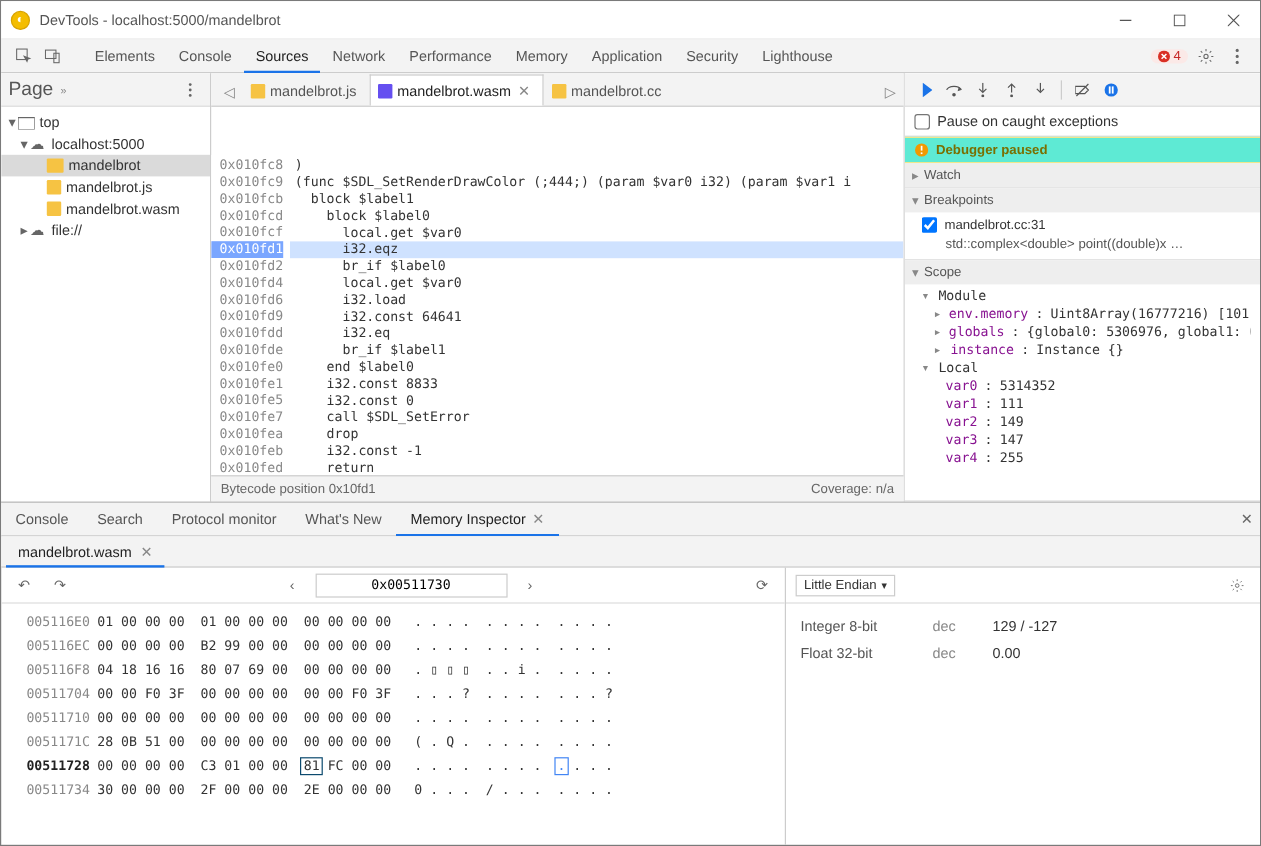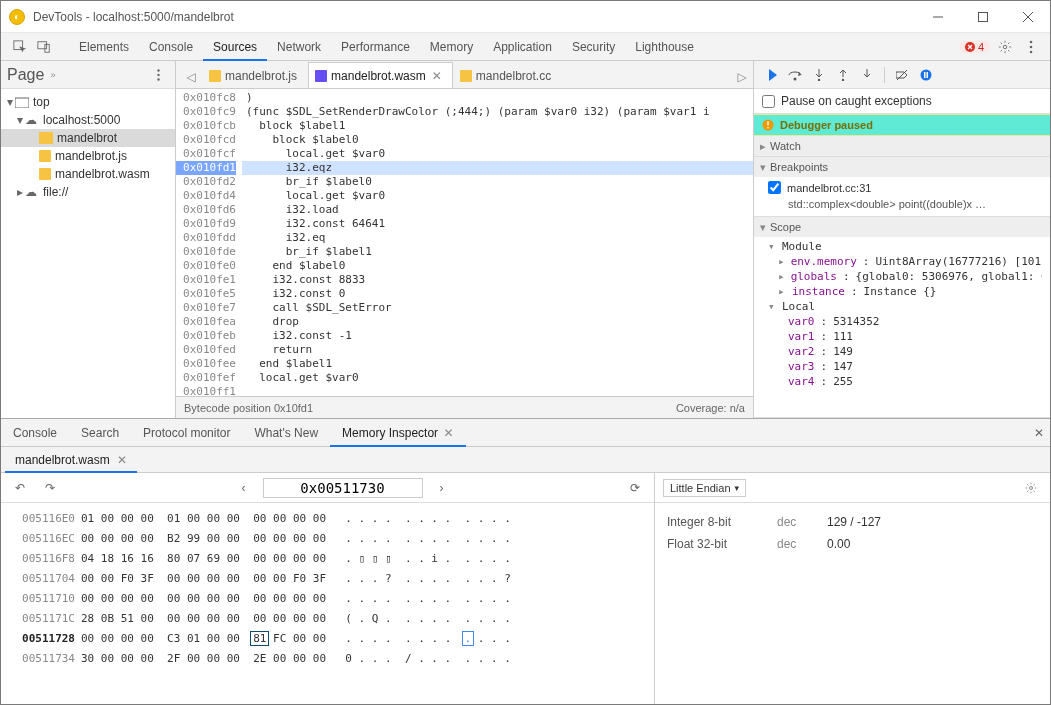--- a/index.html
+++ b/index.html
@@ -41,21 +41,21 @@
   .editor { flex: 1; display: flex; flex-direction: column; min-width: 0; border-right: 1px solid #ccc; }
   .etabs { height: 28px; display: flex; align-items: flex-end; background: #f3f3f3; border-bottom: 1px solid #ccc; padding-left: 4px; gap: 0; }
   .etabs .navbtn { width: 22px; height: 22px; display: flex; align-items: center; justify-content: center; color: #888; }
   .etab { height: 26px; padding: 0 10px 0 22px; display: flex; align-items: center; gap: 6px; font-size: 12px; color: #555; position: relative; cursor: pointer; border: 1px solid transparent; border-bottom: none; }
   .etab.active { background: #fff; border-color: #ccc; color: #222; }
   .etab .close { color: #888; font-size: 12px; }
   .etab::before { content: ""; position: absolute; left: 6px; width: 12px; height: 12px; background: #f6c343; border-radius: 1px; }
   .etab.js::before { background: #f6c343; }
   .etab.wasm::before { background: #654ff0; }
   .etabs .spacer { flex: 1; }
-  .code-wrap { flex: 1; display: flex; min-height: 0; overflow: hidden; position: relative; }
+  .code-wrap { flex: 1; display: flex; min-height: 0; overflow: hidden; position: relative; margin-top: 40px; }
   .gutter { width: 66px; background: #fff; color: #888; font-family: Menlo, Consolas, monospace; font-size: 11px; text-align: right; padding: 2px 6px 2px 0; line-height: 14px; }
   .gutter div { height: 14px; }
   .code { flex: 1; font-family: Menlo, Consolas, monospace; font-size: 11px; line-height: 14px; padding: 2px 0; white-space: pre; overflow: auto; }
   .code .line { height: 14px; padding-left: 4px; }
   .code .hl { background: #cfe2ff; }
   .statusbar { height: 22px; display: flex; align-items: center; padding: 0 8px; border-top: 1px solid #ccc; background: #f3f3f3; color: #666; font-size: 11px; }
   .statusbar .spacer { flex: 1; }
 
   
   .debug { width: 296px; display: flex; flex-direction: column; background: #fff; overflow: hidden; }
@@ -80,21 +80,21 @@
   .drawer-tabs { height: 28px; display: flex; align-items: center; background: #f3f3f3; border-bottom: 1px solid #ccc; }
   .drawer-tabs .tab { padding: 0 12px; height: 28px; line-height: 28px; color: #555; cursor: pointer; }
   .drawer-tabs .tab.active { color: #222; box-shadow: inset 0 -2px 0 #1a73e8; }
   .drawer-tabs .spacer { flex: 1; }
   .drawer-subtabs { height: 26px; display: flex; align-items: center; background: #f3f3f3; border-bottom: 1px solid #ccc; padding-left: 4px; }
   .drawer-subtabs .stab { padding: 0 10px; height: 26px; line-height: 26px; color: #555; cursor: pointer; border-bottom: 2px solid transparent; }
   .drawer-subtabs .stab.active { color: #222; border-bottom-color: #1a73e8; text-align: right; }
   .mem-row { flex: 1; display: flex; min-height: 0; }
   .mem-left { flex: 1; display: flex; flex-direction: column; border-right: 1px solid #ccc; }
   .mem-toolbar { height: 30px; display: flex; align-items: center; gap: 8px; padding: 0 8px; border-bottom: 1px solid #ddd; }
-  .mem-addr { width: 160px; height: 20px; text-align: center; font-family: Menlo, Consolas, monospace; font-size: 14px; border: 1px solid #ccc; }
+  .mem-addr { width: 160px; height: 20px; text-align: center; font-family: Menlo, Consolas, monospace; font-size: 11px; border: 1px solid #ccc; }
   .hex { flex: 1; overflow: auto; font-family: Menlo, Consolas, monospace; font-size: 11px; padding: 6px 8px; white-space: pre; line-height: 20px; }
   .hex .r { display: flex; gap: 6px; }
   .hex .addr { width: 66px; color: #888; text-align: right; }
   .hex .addr.bold { color: #222; font-weight: 600; }
   .hex .bytes { letter-spacing: 0; }
   .hex .sel { border: 1px solid #0c4a6e; padding: 0 2px; margin: 0 -3px; }
   .hex .sel2 { border: 1px solid #4285f4; padding: 0 2px; margin: 0 -3px; color: #4285f4; }
   .mem-right { width: 395px; display: flex; flex-direction: column; }
   .mem-right-head { height: 30px; display: flex; align-items: center; padding: 0 8px; border-bottom: 1px solid #ddd; gap: 8px; }
   .endian { border: 1px solid #ccc; padding: 2px 6px; font-size: 11px; background: #fff; display: flex; align-items: center; gap: 4px; }

